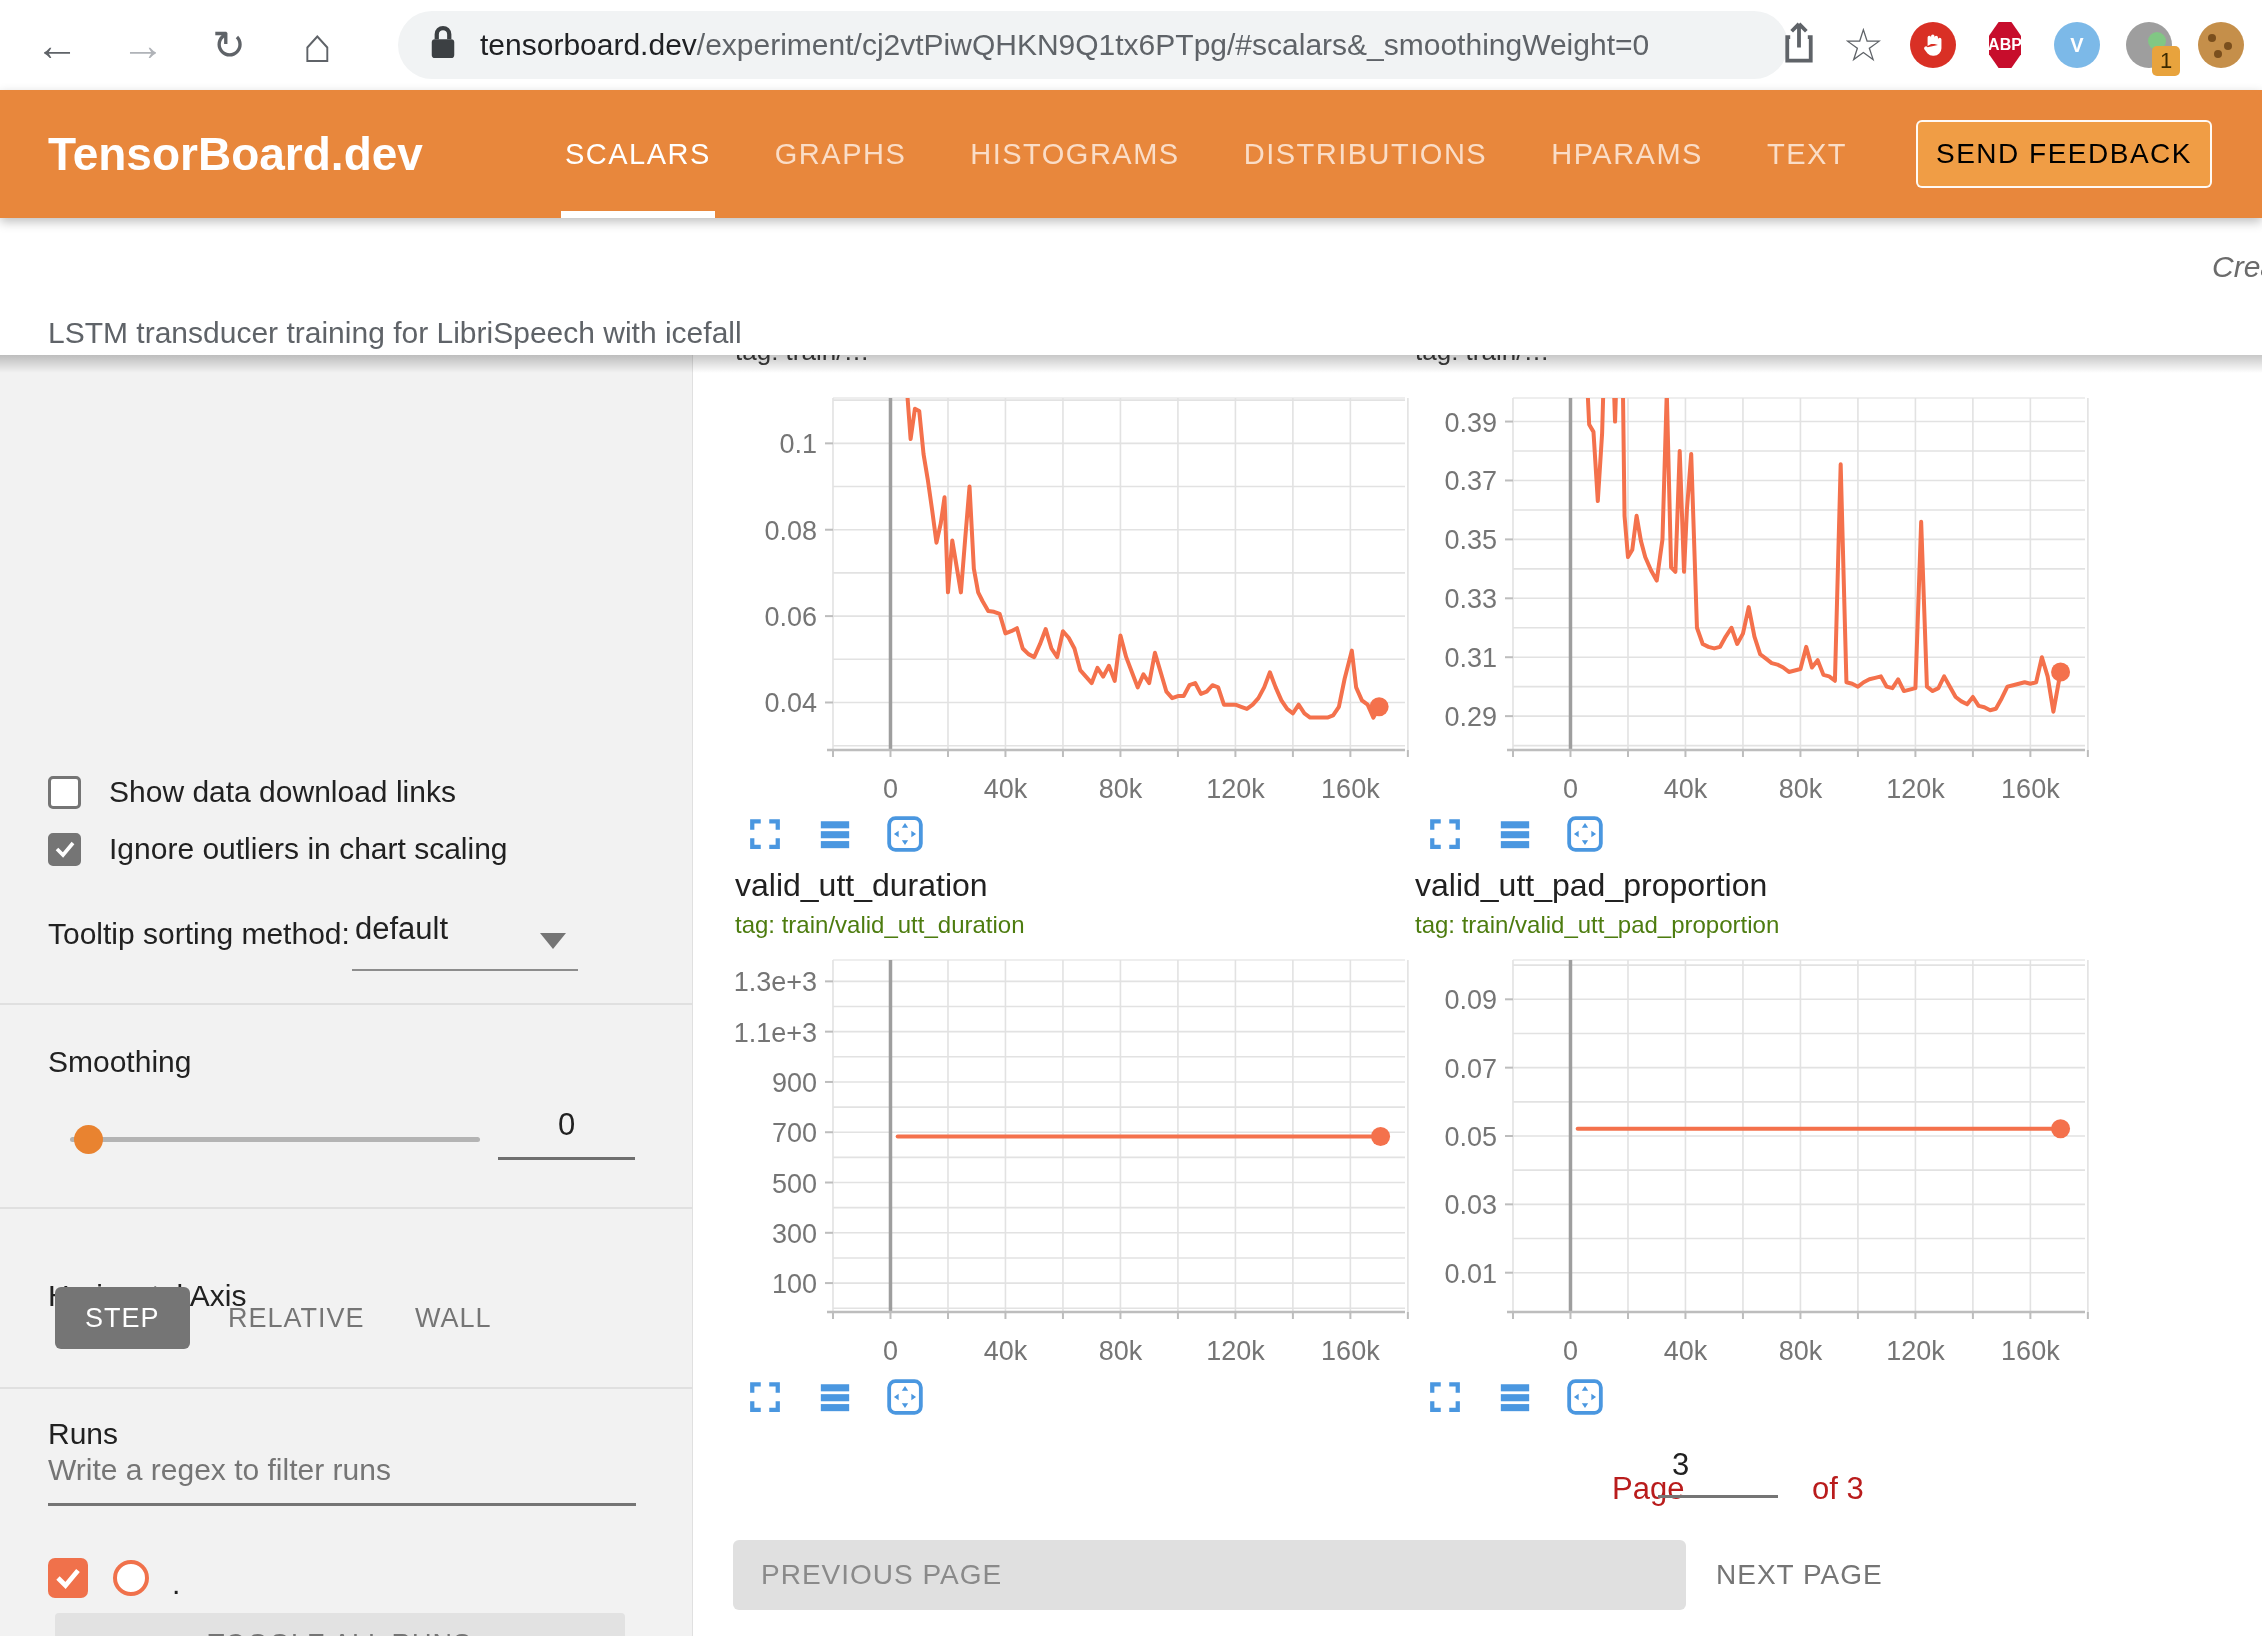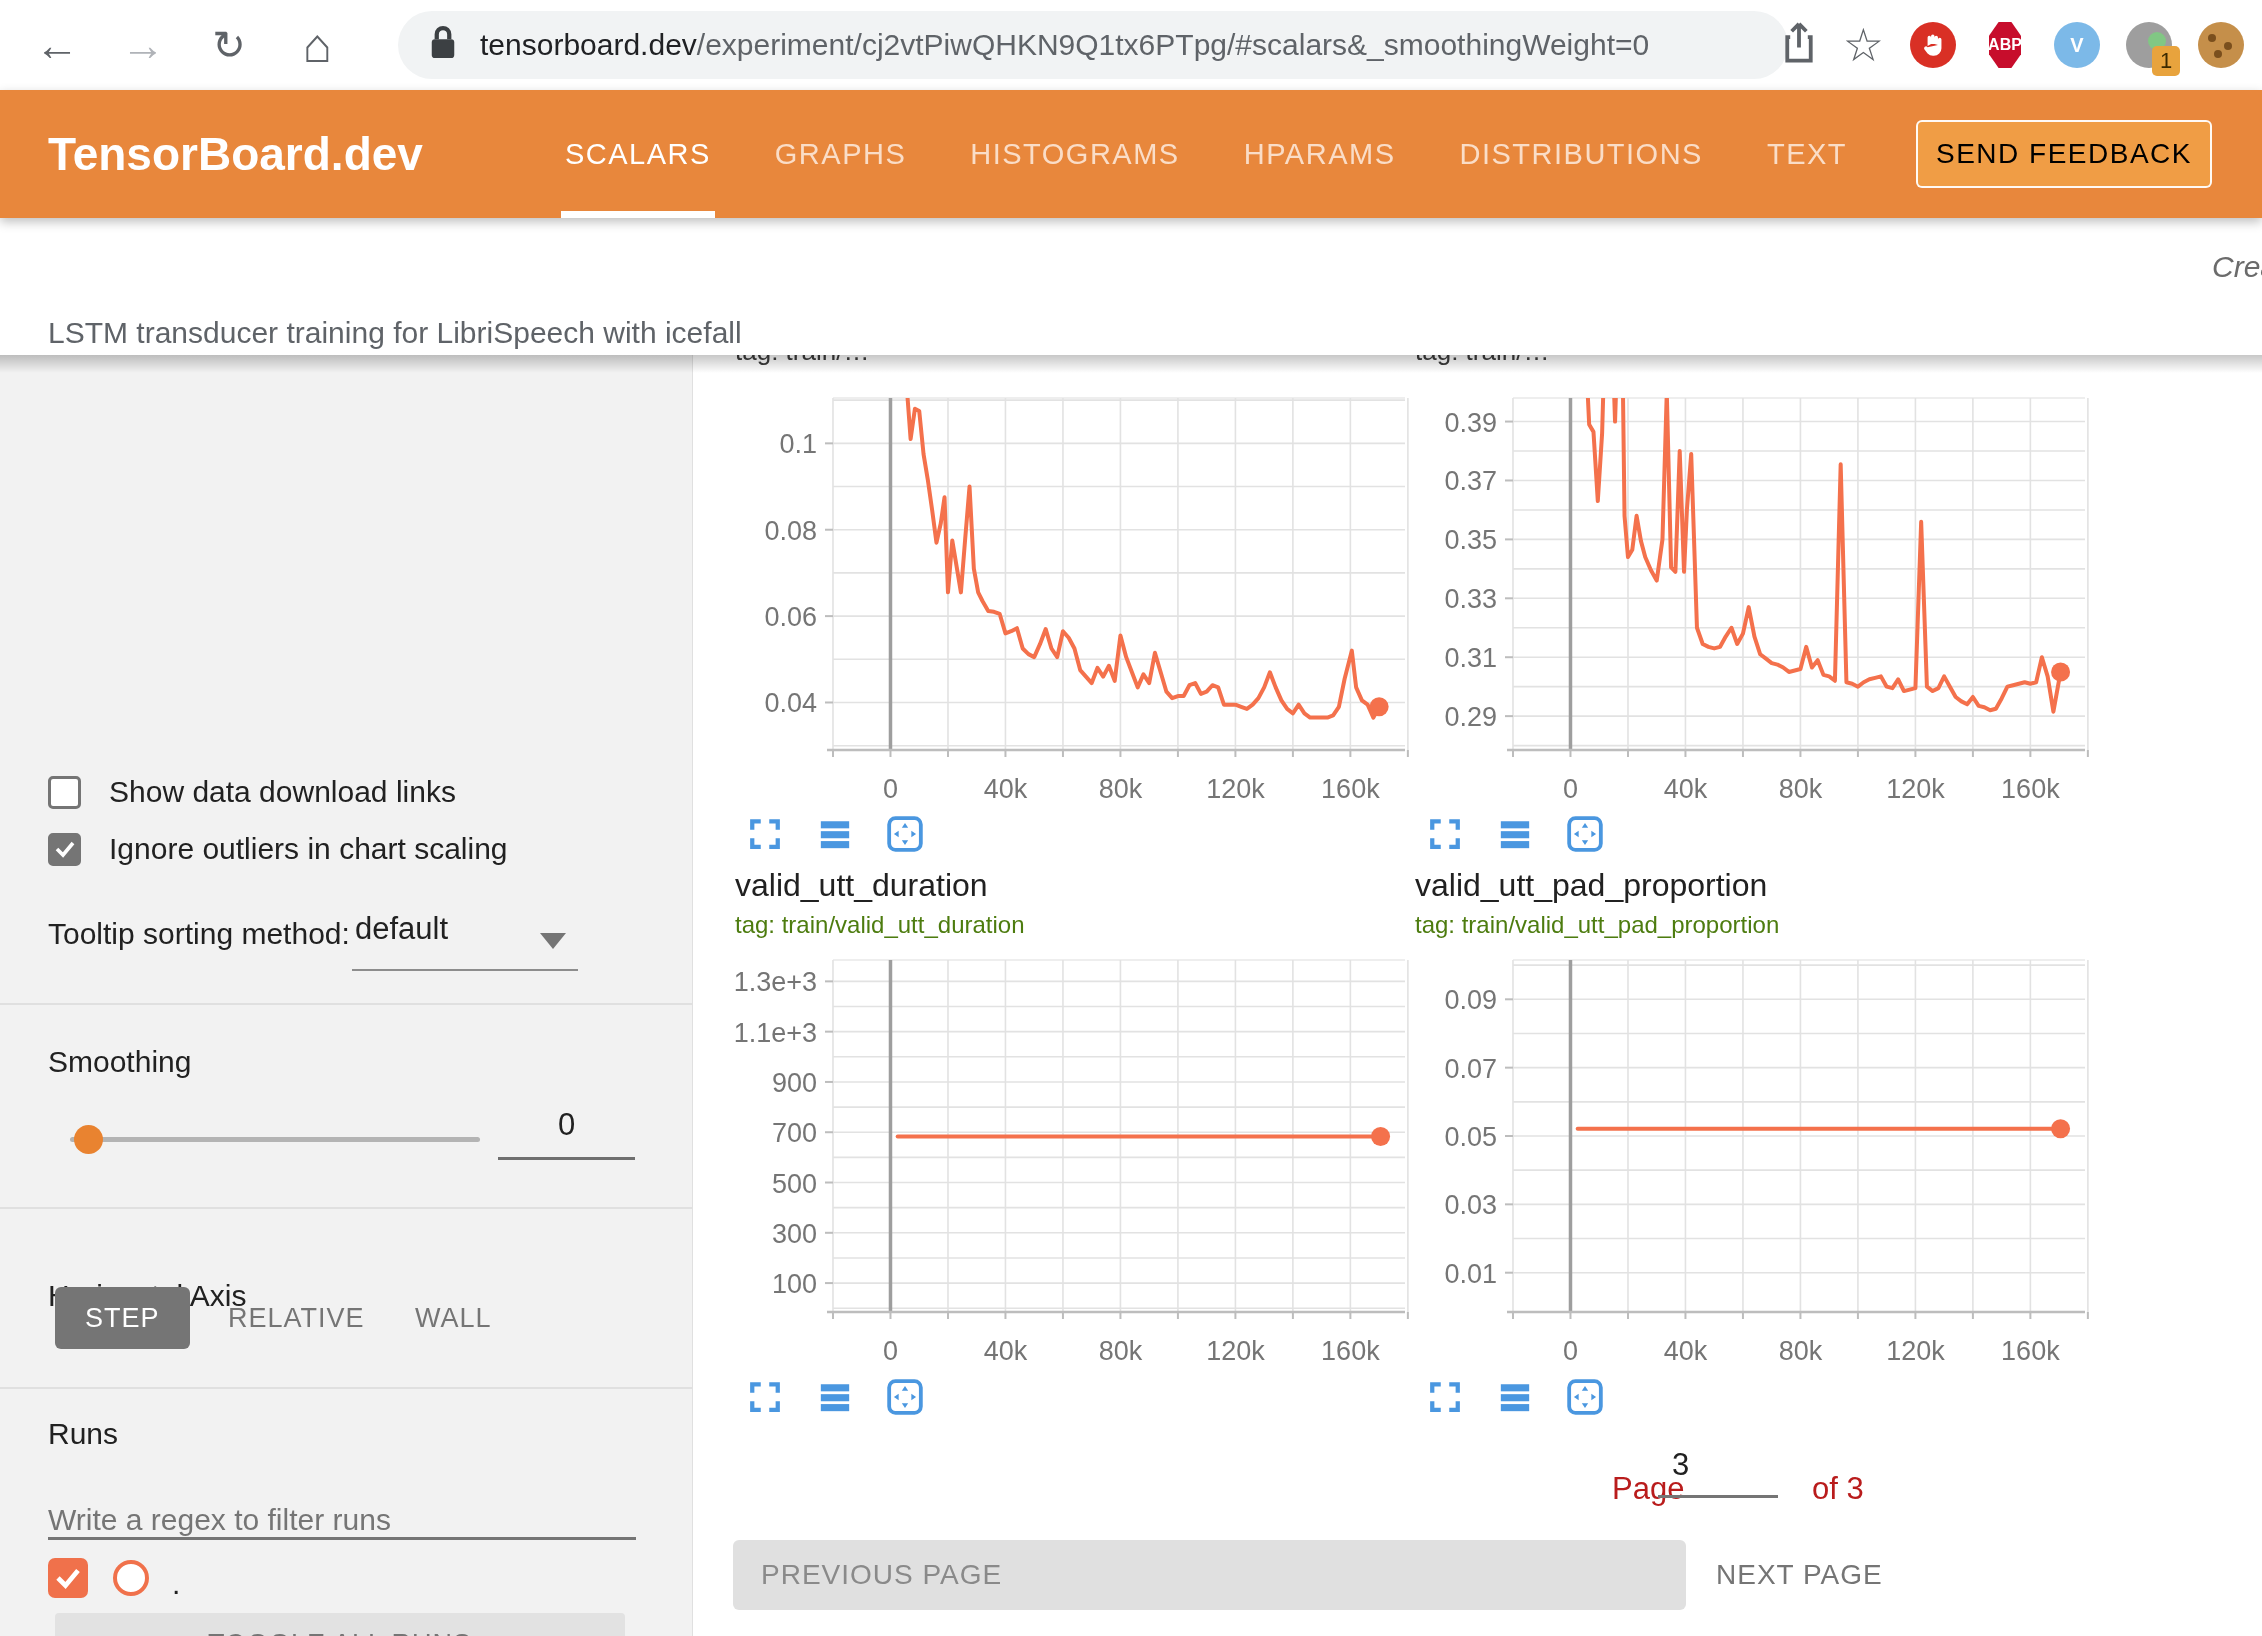--- a/index.html
+++ b/index.html
@@ -69,22 +69,22 @@
               border-right:13px solid transparent; border-top:16px solid #757575; cursor:pointer; }
   .dd-underline { position:absolute; left:352px; width:226px; height:2px; background:#8d8d8d; }
   .divider { position:absolute; left:0; width:693px; height:2px; background:#e0e0e0; }
   .slider-track { position:absolute; left:70px; top:782px; width:410px; height:5px; background:#b4b4b4; border-radius:3px; }
   .slider-thumb { position:absolute; left:74px; top:770px; width:29px; height:29px; background:#e98330; border-radius:50%; cursor:pointer; }
   .smooth-val { position:absolute; left:498px; top:752px; width:137px; text-align:center; font-size:31px; color:#212121;
                 border:none; background:transparent; border-bottom:3px solid #6f6f6f; padding-bottom:14px; font-family:"Liberation Sans",sans-serif; }
   .axis-btn { position:absolute; top:932px; height:62px; display:flex; align-items:center; justify-content:center;
               font-size:27px; letter-spacing:1px; color:#757575; cursor:pointer; border-radius:6px; padding:0 30px; }
   .axis-btn.active { background:#757575; color:#ffffff; }
-  .regex-input { position:absolute; left:48px; top:1148px; width:588px; font-size:30px; color:#424242; border:none;
-                 background:transparent; border-bottom:3px solid #757575; padding-bottom:0; font-family:"Liberation Sans",sans-serif; }
+  .regex-input { position:absolute; left:48px; top:1098px; width:588px; font-size:30px; color:#424242; border:none;
+                 background:transparent; border-bottom:3px solid #757575; padding-bottom:16px; font-family:"Liberation Sans",sans-serif; }
   .regex-input::placeholder { color:#757575; opacity:1; }
   .run-cb { position:absolute; left:48px; top:1203px; width:40px; height:40px; background:#f0714b; border-radius:7px;
             display:flex; align-items:center; justify-content:center; cursor:pointer; }
   .run-circle { position:absolute; left:113px; top:1205px; width:36px; height:36px; border:4px solid #f0714b;
                 border-radius:50%; background:#fff; cursor:pointer; }
   .run-dot-label { position:absolute; left:172px; top:1212px; font-size:30px; color:#212121; }
   .toggle-runs { position:absolute; left:55px; top:1258px; width:570px; height:62px; background:#e2e2e2; border-radius:4px;
                  display:flex; align-items:center; justify-content:center; font-size:27px; letter-spacing:1px; color:#757575; cursor:pointer; }
 
   
@@ -157,22 +157,22 @@
       </span>
     </div>
   </div>
 
   <div class="tb-header">
     <div class="tb-logo">TensorBoard.dev</div>
     <div class="tb-tabs">
       <div class="tb-tab active">SCALARS</div>
       <div class="tb-tab">GRAPHS</div>
       <div class="tb-tab">HISTOGRAMS</div>
+      <div class="tb-tab">DISTRIBUTIONS</div>
       <div class="tb-tab">HPARAMS</div>
-      <div class="tb-tab">DISTRIBUTIONS</div>
       <div class="tb-tab">TEXT</div>
     </div>
     <div class="feedback-btn">SEND FEEDBACK</div>
   </div>
 
   <div class="subbar">
     <div class="sub-title">LSTM transducer training for LibriSpeech with icefall</div>
     <div class="created-frag">Crea</div>
   </div>
 

